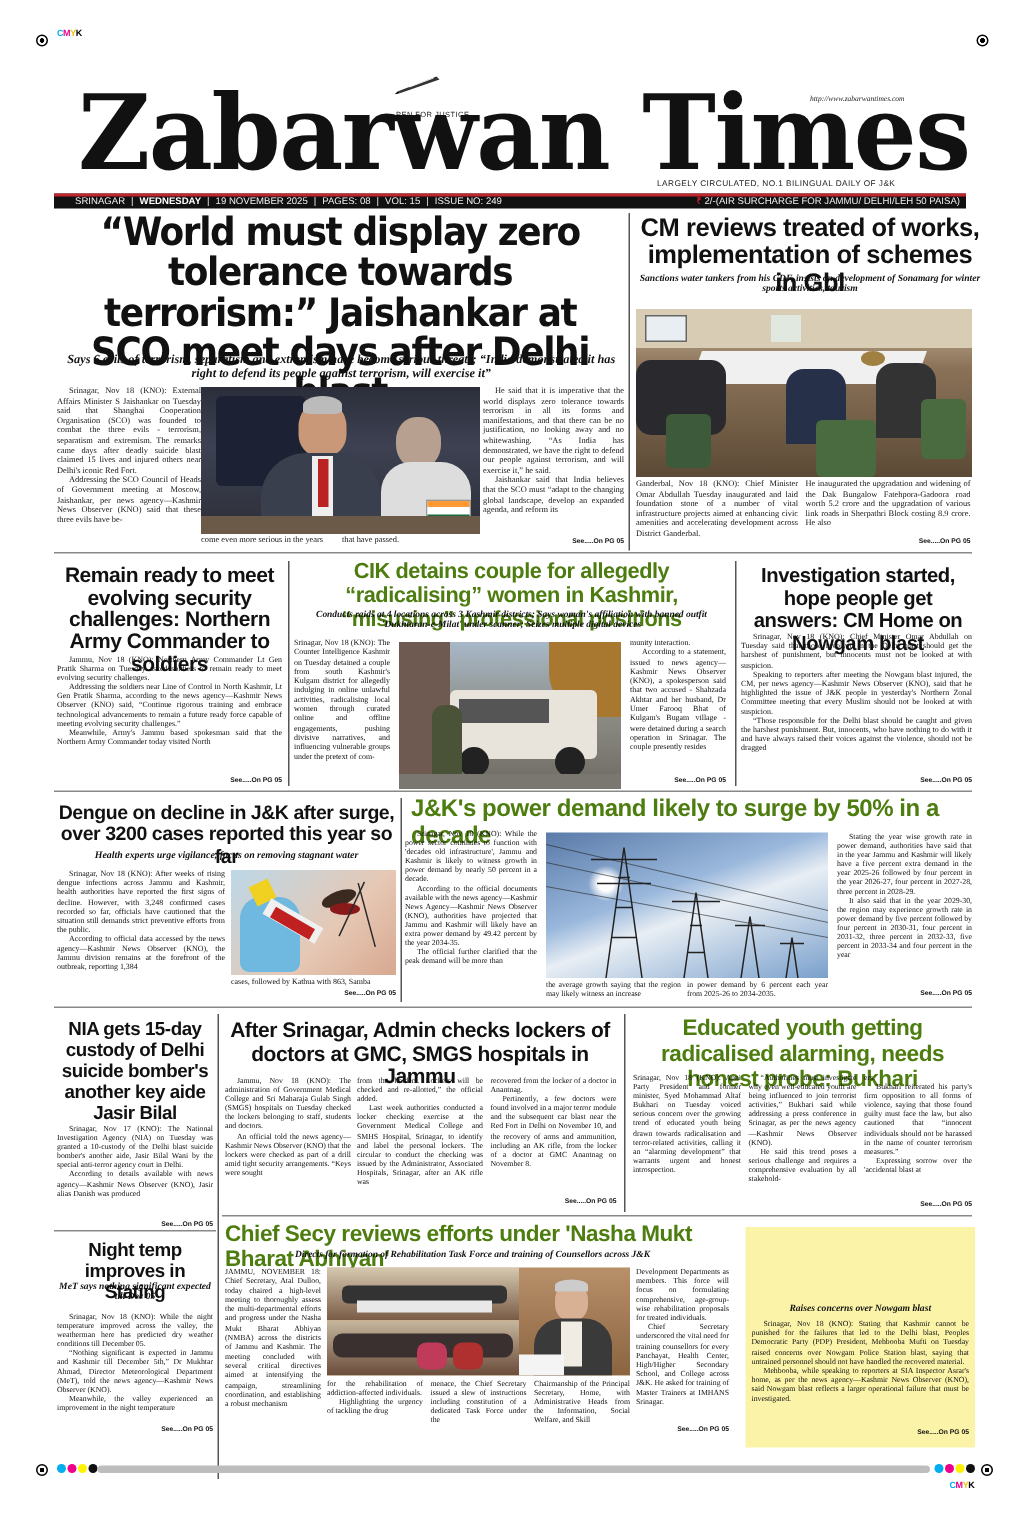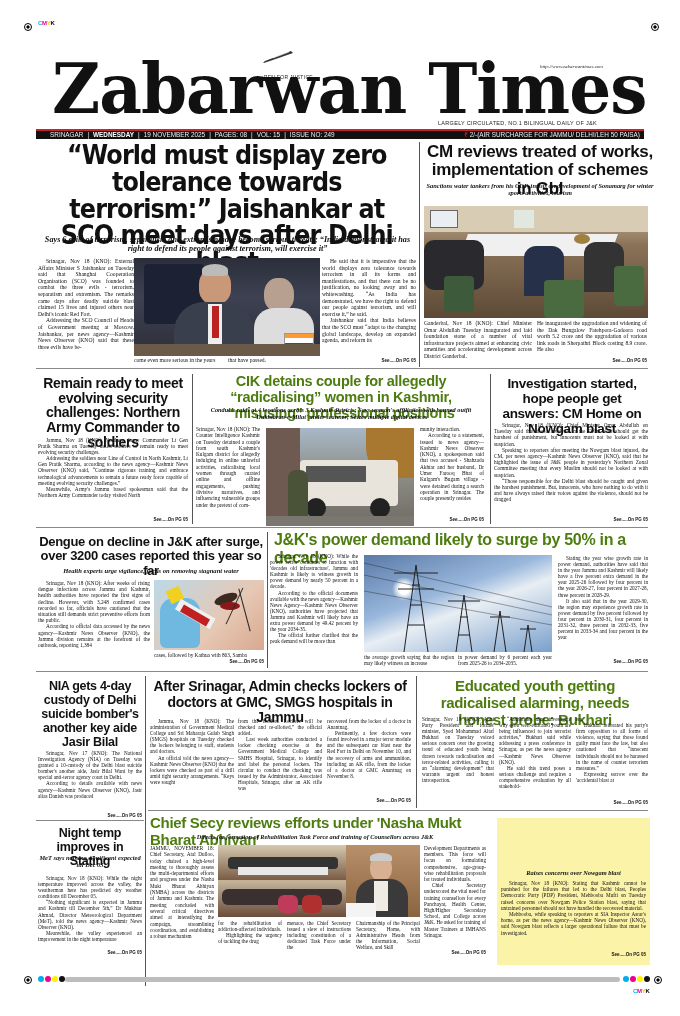--- a/index.html
+++ b/index.html
@@ -210,21 +210,21 @@
   <div class="abs body" style="left:558px;top:555px;width:90px;font-size:5.2px;line-height:6.1px">
     <p>Stating the year wise growth rate in power demand, authorities have said that in the year Jammu and Kashmir will likely have a five percent extra demand in the year 2025-26 followed by four percent in the year 2026-27, four percent in 2027-28, three percent in 2028-29.</p>
     <p>It also said that in the year 2029-30, the region may experience growth rate in power demand by five percent followed by four percent in 2030-31, four percent in 2031-32, three percent in 2032-33, five percent in 2033-34 and four percent in the year</p>
   </div>
   <div class="abs see" style="left:558px;top:659px;width:90px">See.....On PG 05</div>
 </article>
 
 <div class="rule" style="left:36px;top:671px;width:612px"></div>
 
 <article>
-  <h2 class="abs hl" style="left:38px;top:679px;width:104px;font-size:12.5px;line-height:1.12">NIA gets 4-day custody of Delhi suicide bomber's another key aide Jasir Bilal</h2>
+  <h2 class="abs hl" style="left:38px;top:679px;width:104px;font-size:12.5px;line-height:1.12">NIA gets 15-day custody of Delhi suicide bomber's another key aide Jasir Bilal</h2>
   <div class="abs body" style="left:38px;top:750px;width:104px;font-size:5.2px;line-height:6.1px">
     <p>Srinagar, Nov 17 (KNO): The National Investigation Agency (NIA) on Tuesday was granted a 10-custody of the Delhi blast suicide bomber's another aide, Jasir Bilal Wani by the special anti-terror agency court in Delhi.</p>
     <p>According to details available with news agency—Kashmir News Observer (KNO), Jasir alias Danish was produced</p>
   </div>
   <div class="abs see" style="left:38px;top:813px;width:104px">See.....On PG 05</div>
 </article>
 <div class="vrule" style="left:145px;top:676px;height:310px"></div>
 <div class="rule" style="left:36px;top:820px;width:108px"></div>
 
 <article>

